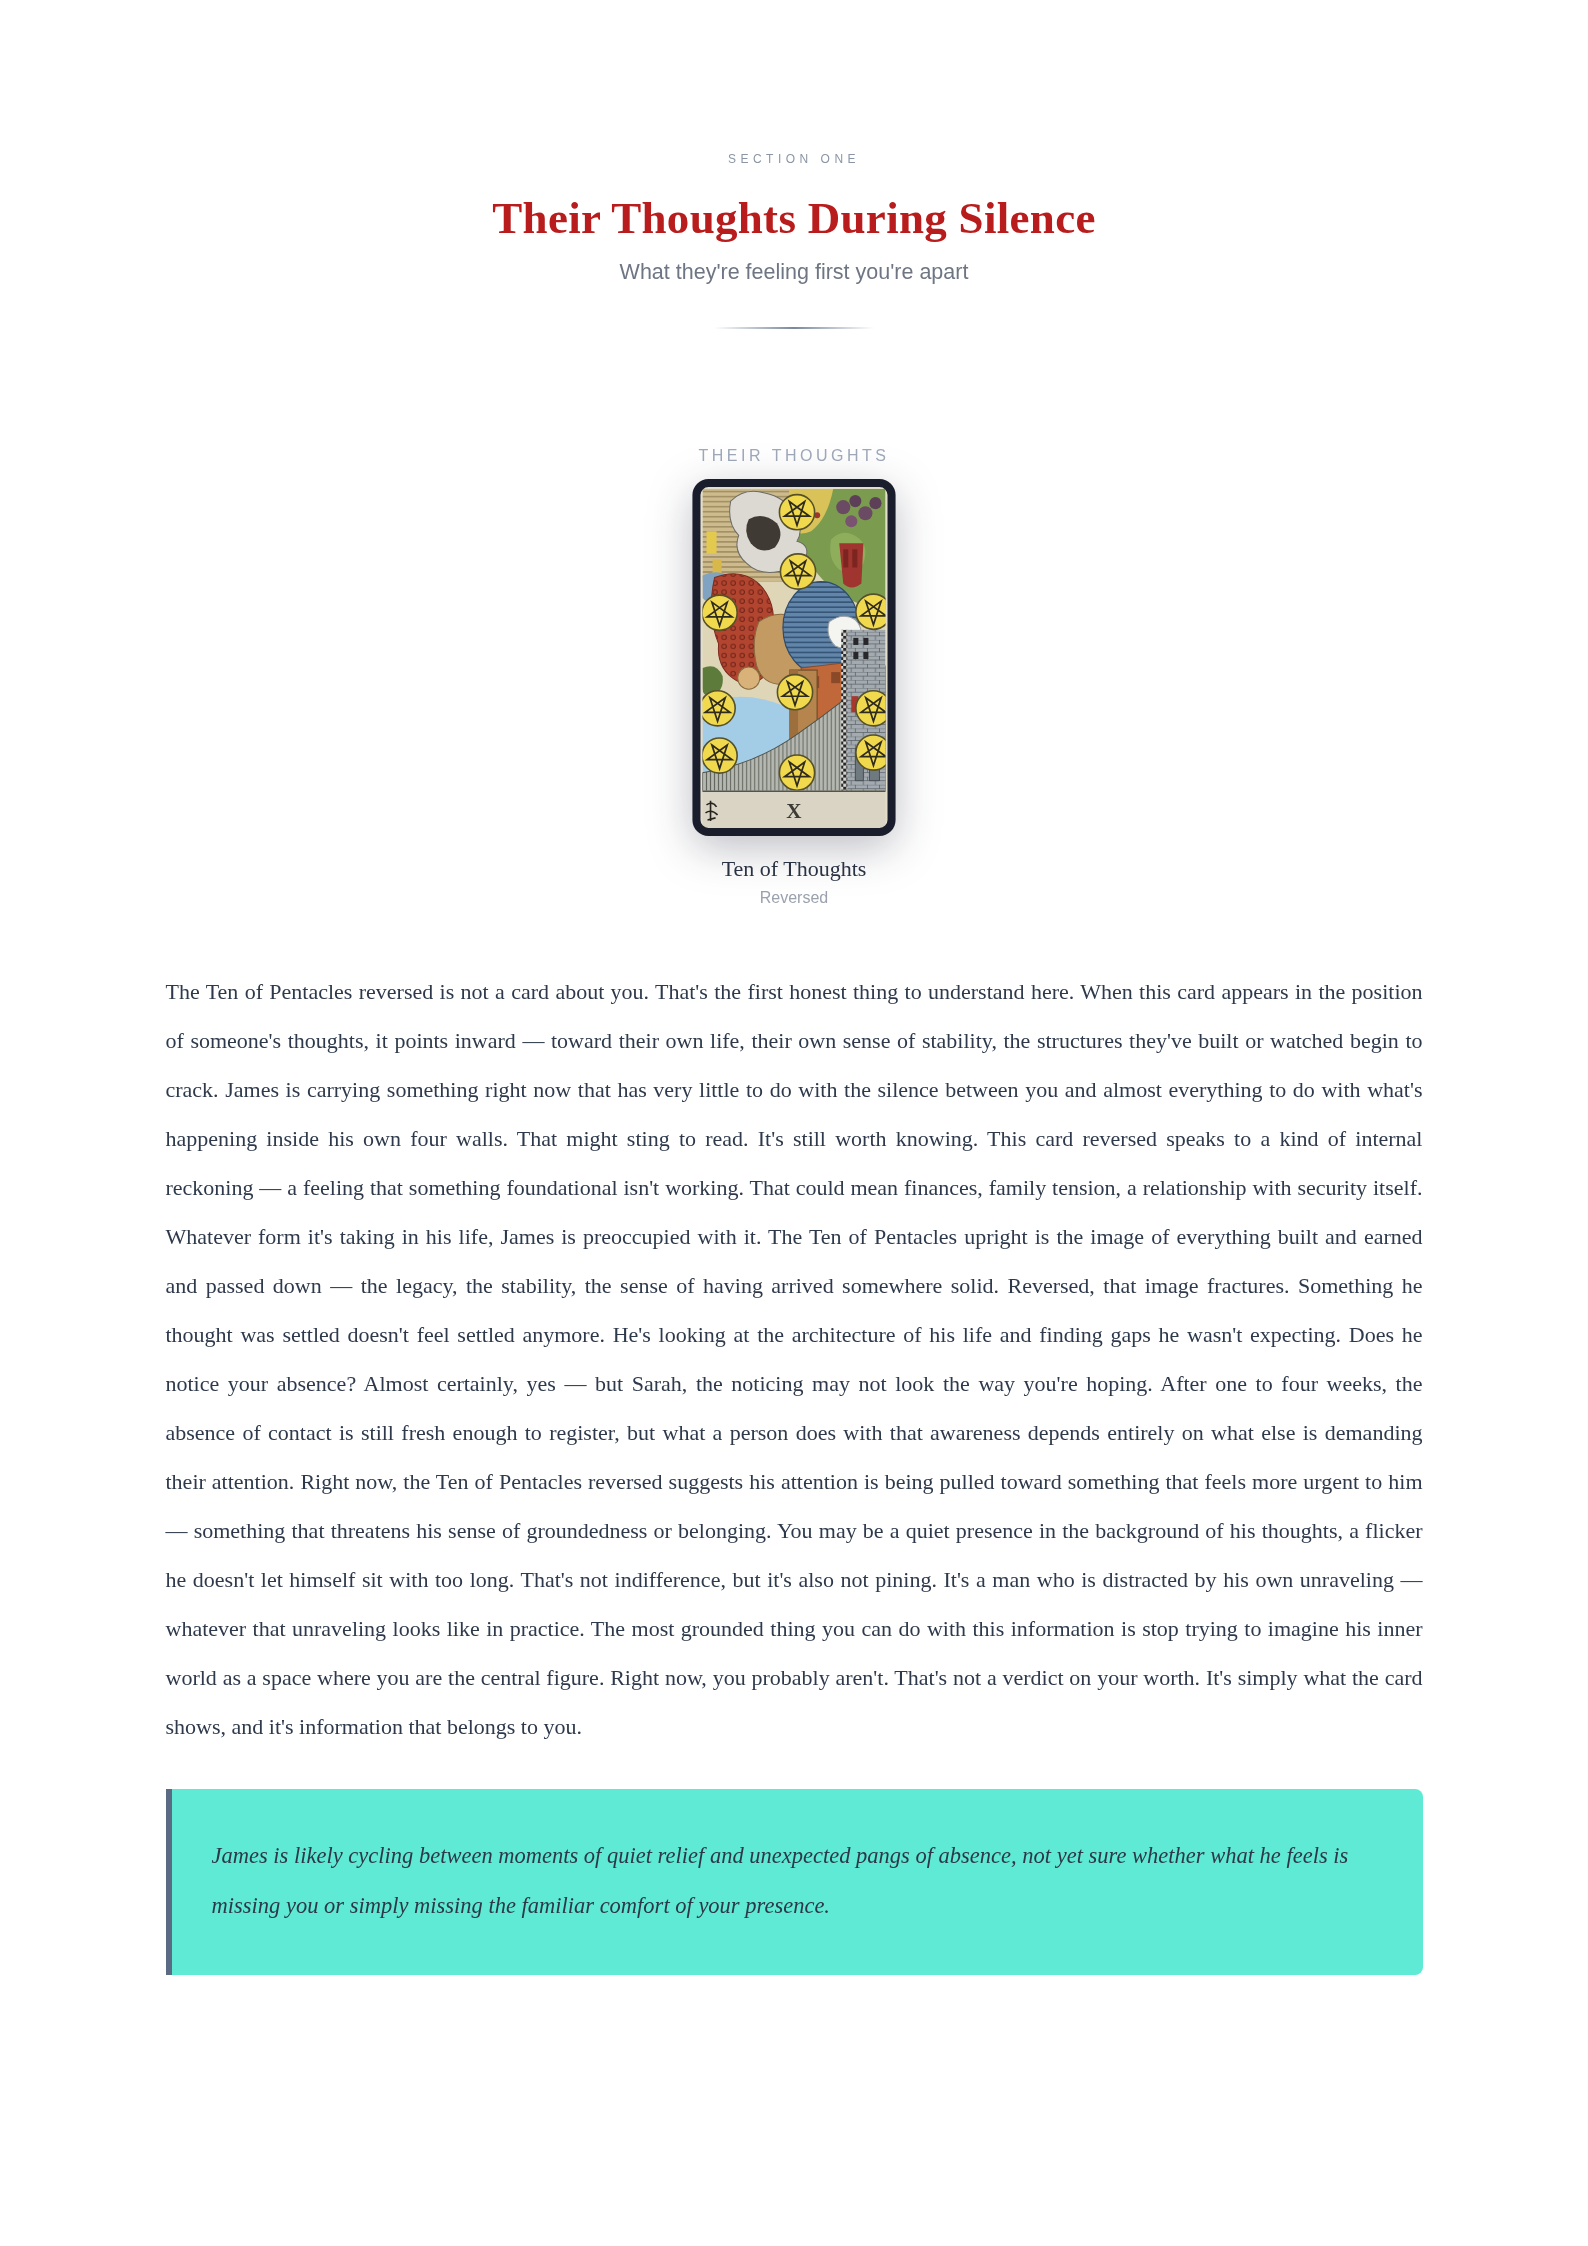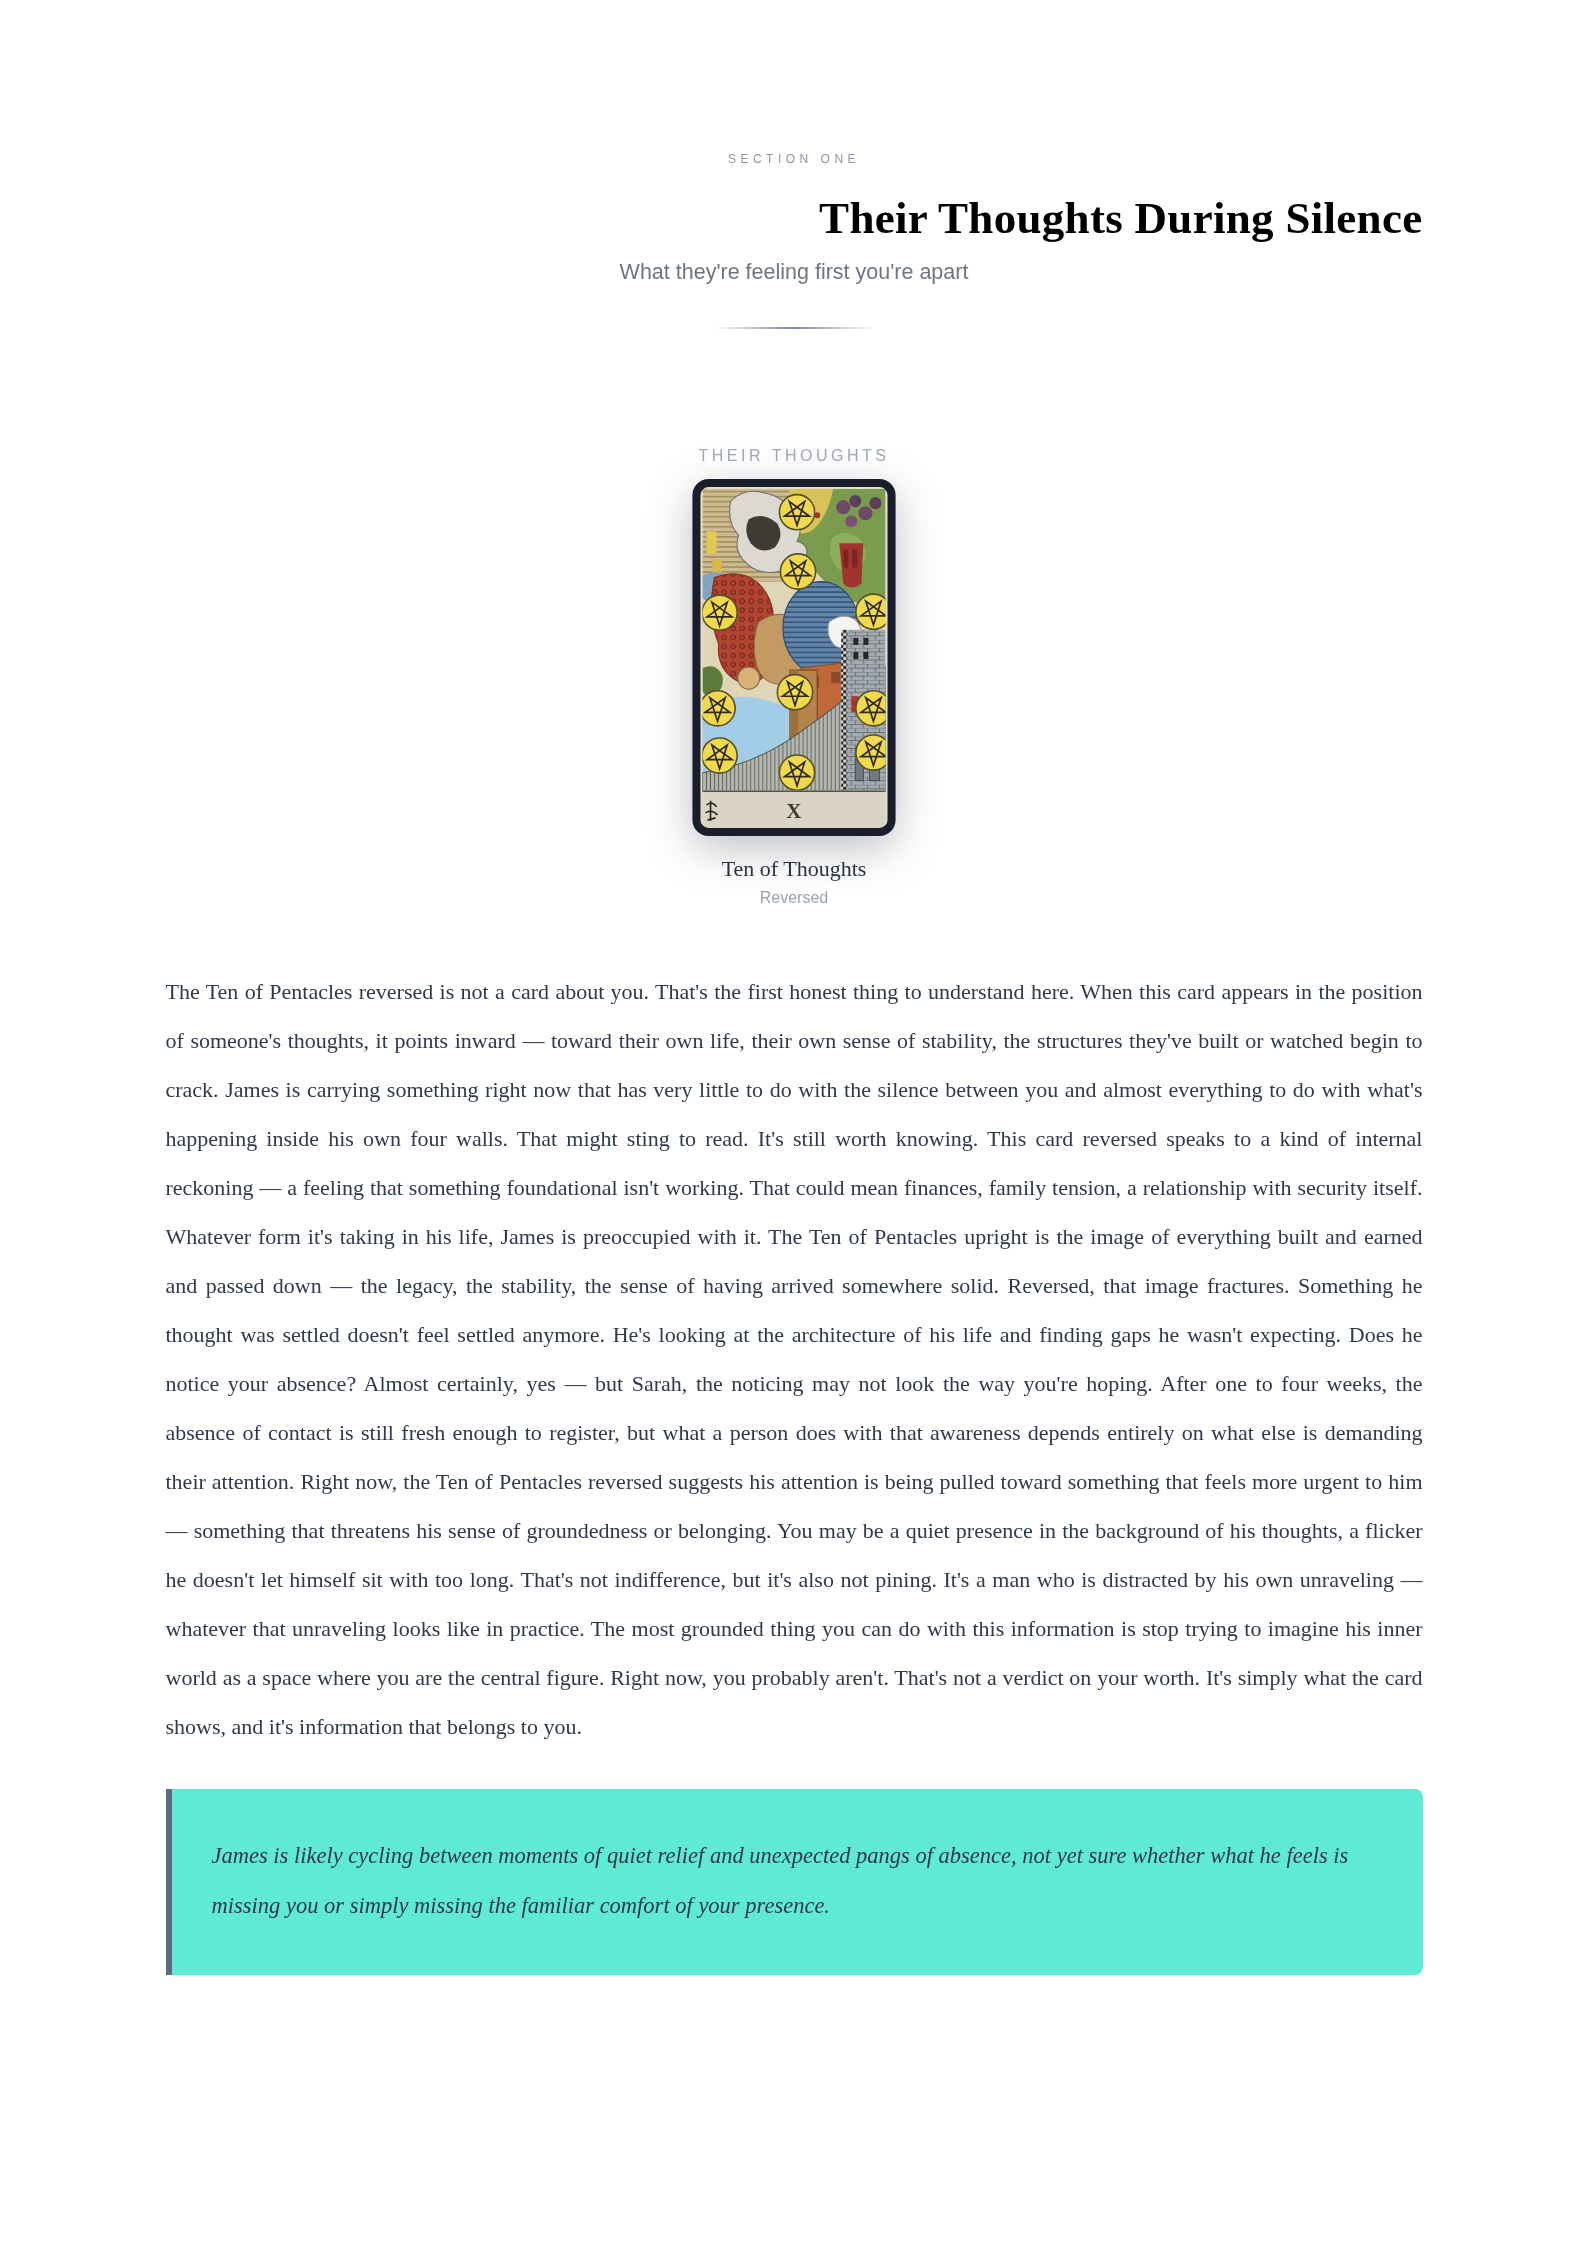--- a/index.html
+++ b/index.html
@@ -24,26 +24,26 @@
   .kicker {
     text-align: center;
     font-family: "Liberation Sans", sans-serif;
     font-size: 12px;
     font-weight: 500;
     letter-spacing: 4.5px;
     color: #8b95a6;
   }
   .title {
     margin: 26px 0 0 0;
-    text-align: right;
+    text-align: center;
     font-family: "Liberation Serif", "DejaVu Serif", serif;
     font-size: 45px;
     font-weight: 600;
     letter-spacing: 0.3px;
-    color: #000000;
+    color: #b91c1c;
   }
   .subtitle {
     margin-top: 16px;
     text-align: center;
     font-family: "Liberation Sans", sans-serif;
     font-size: 21.5px;
     color: #6e7683;
   }
   .divider {
     width: 160px;

